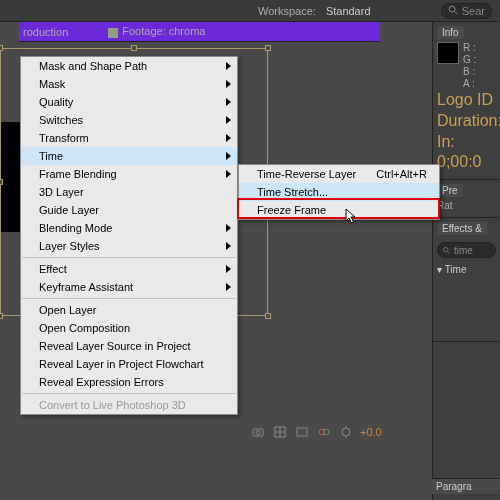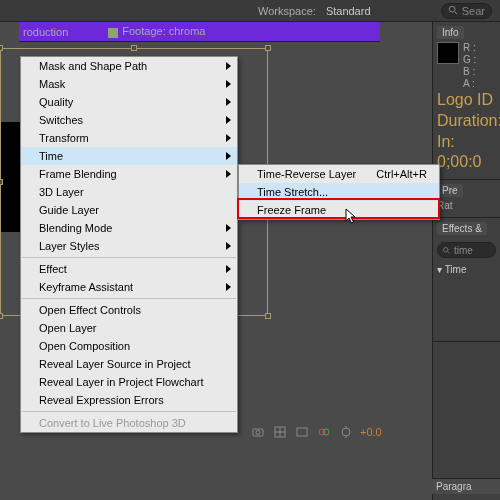--- a/index.html
+++ b/index.html
@@ -334,23 +334,20 @@
   <div class="item">
       <span>Effect</span>
       <span class="arrow"></span>
     </div>
   <div class="item">
       <span>Keyframe Assistant</span>
       <span class="arrow"></span>
     </div>
   <div class="sep"></div>
   <div class="item">
-      <span>Open Effect Controls</span>
-    </div>
-  <div class="item">
       <span>Open Layer</span>
     </div>
   <div class="item">
       <span>Open Composition</span>
     </div>
   <div class="item">
       <span>Reveal Layer Source in Project</span>
     </div>
   <div class="item">
       <span>Reveal Layer in Project Flowchart</span>

